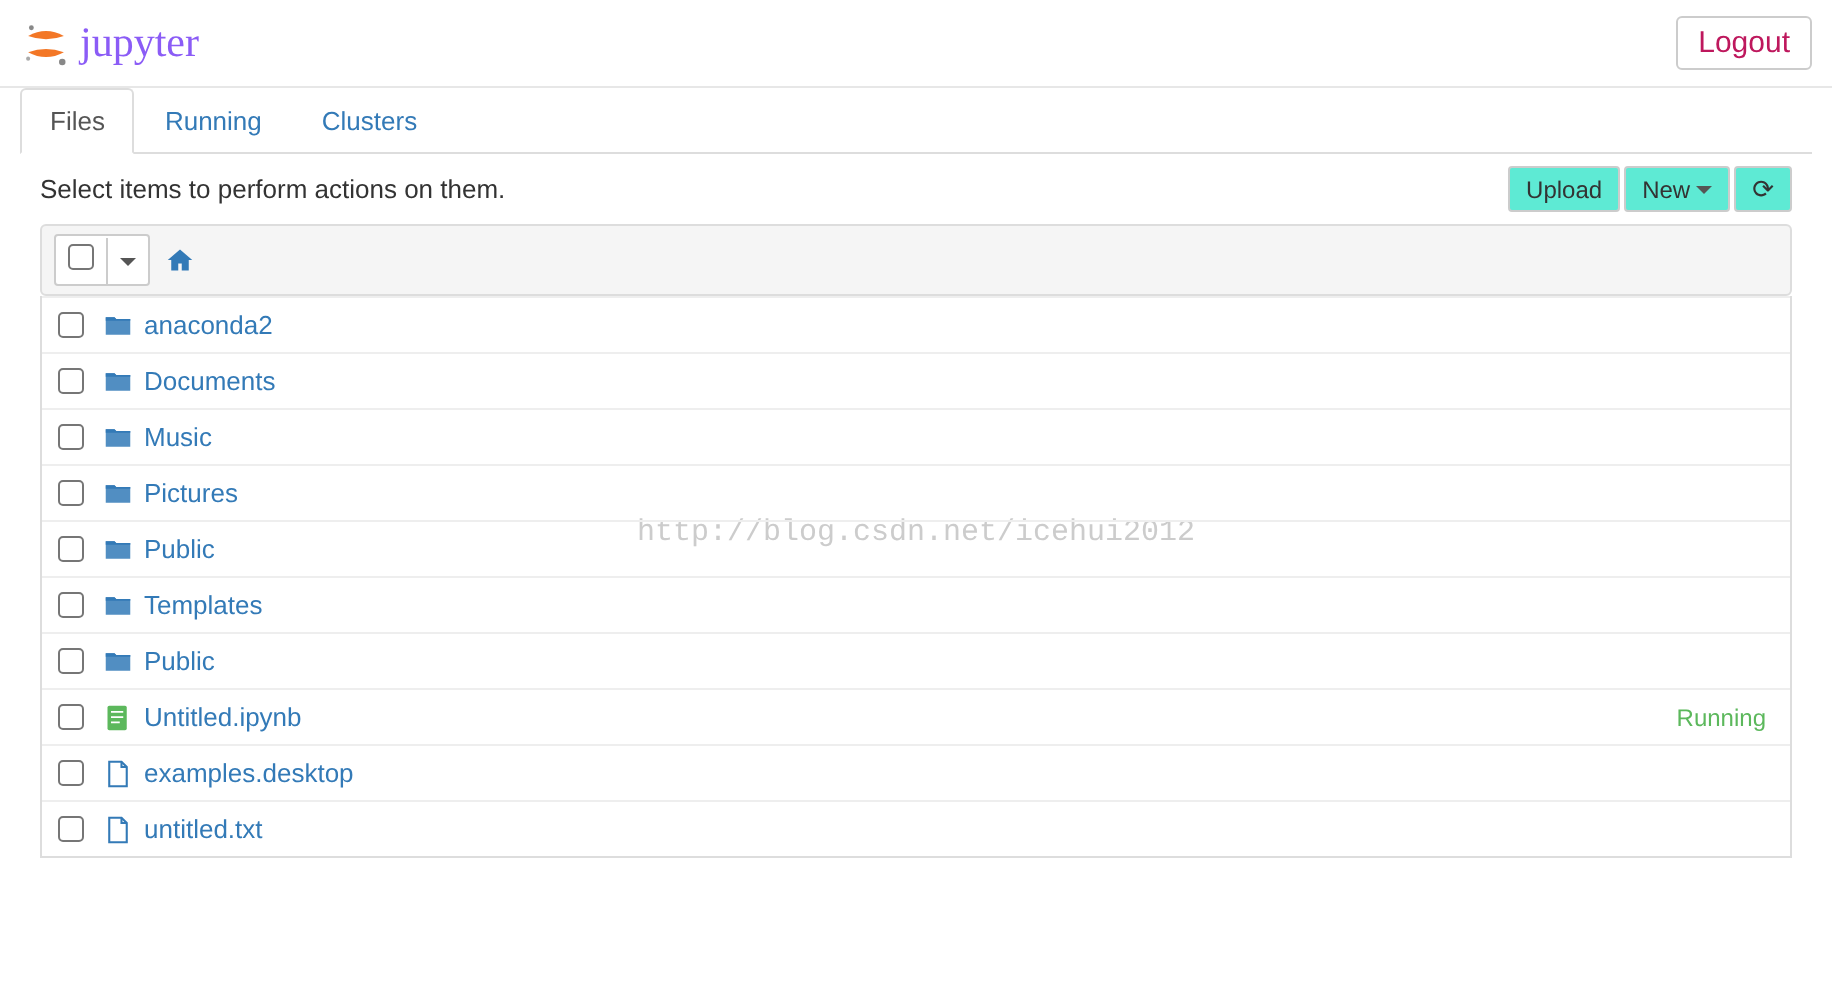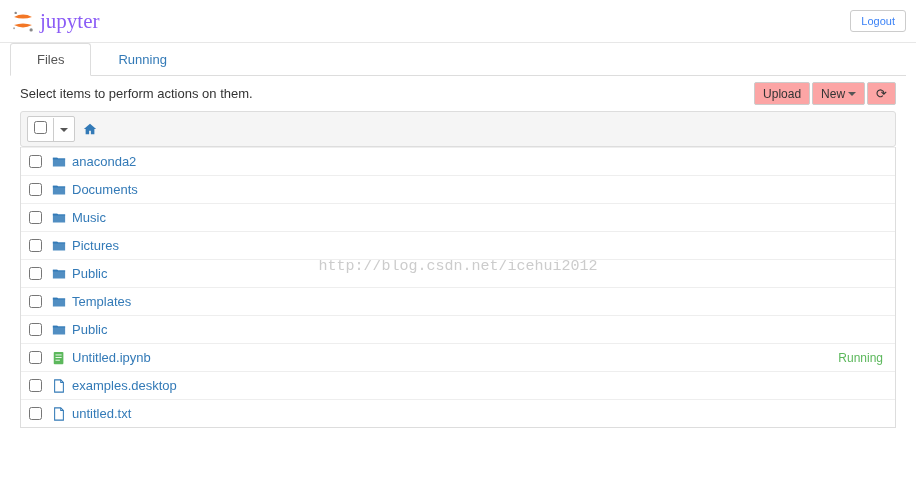--- a/index.html
+++ b/index.html
@@ -2,28 +2,28 @@
 <html><head>
 <meta charset="utf-8">
 <style>
 * { box-sizing: border-box; margin: 0; padding: 0; }
 body { font-family: "Helvetica Neue", Helvetica, Arial, sans-serif; font-size: 13px; color: #333; background: #fff; }
 .container { width: 100%; padding: 0 10px; }
 .header { display: flex; justify-content: space-between; align-items: center; padding: 8px 10px; border-bottom: 1px solid #e7e7e7; }
 .logo-wrap { display: flex; align-items: center; gap: 4px; }
 .logo-svg { width: 26px; height: 26px; }
 .logo-text { font-size: 21px; color: #8b5cf6; font-family: Georgia, serif; }
-.logout-btn { border: 1px solid #ccc; background: #fff; padding: 4px 10px; border-radius: 3px; cursor: pointer; color: #3b82f6; font-size: 11px; }
+.logout-btn { border: 1px solid #ccc; background: #fff; padding: 4px 10px; border-radius: 3px; cursor: pointer; color: #be185d; font-size: 15px; }
 .tabs { display: flex; border-bottom: 1px solid #ddd; width: 100%; }
-.tab { padding: 8px 26px; font-size: 13px; cursor: pointer; color: #337ab7; border: 1px solid transparent; border-bottom: none; margin-bottom: -1px; }
+.tab { padding: 8px 14px; font-size: 13px; cursor: pointer; color: #337ab7; border: 1px solid transparent; border-bottom: none; margin-bottom: -1px; }
 .tab.active { color: #555; border: 1px solid #ddd; border-bottom: 1px solid #fff; border-radius: 3px 3px 0 0; background: #fff; }
 .action-row { display: flex; justify-content: space-between; align-items: center; padding: 6px 10px; }
 .hint { font-size: 13px; color: #333; }
 .right-actions { display: flex; gap: 2px; }
-.btn { border: 1px solid #ccc; background: #fca5a5; padding: 3px 8px; border-radius: 2px; cursor: pointer; font-size: 12px; color: #333; display: inline-flex; align-items: center; gap: 3px; }
+.btn { border: 1px solid #ccc; background: #5eead4; padding: 3px 8px; border-radius: 2px; cursor: pointer; font-size: 12px; color: #333; display: inline-flex; align-items: center; gap: 3px; }
 .breadcrumb-bar { display: flex; align-items: center; background: #f5f5f5; border: 1px solid #ddd; border-radius: 3px; margin: 0 10px; padding: 4px 6px; gap: 8px; }
 .select-all-wrap { display: flex; align-items: center; border: 1px solid #ccc; border-radius: 2px; background: #fff; }
 .select-all-wrap .cb { padding: 4px 6px; }
 .select-all-wrap .caret-btn { border-left: 1px solid #ccc; padding: 4px 6px; cursor: pointer; }
 .caret-down { display: inline-block; width: 0; height: 0; border-left: 4px solid transparent; border-right: 4px solid transparent; border-top: 4px solid #555; vertical-align: middle; }
 .home-icon { color: #337ab7; cursor: pointer; }
 .list { margin: 0 10px; border: 1px solid #ddd; border-top: none; }
 .row { display: flex; align-items: center; padding: 6px 8px; border-top: 1px solid #eee; }
 .row input[type=checkbox] { margin-right: 10px; }
 .item-icon { margin-right: 6px; flex-shrink: 0; }
@@ -52,20 +52,21 @@
     </svg>
     <span class="logo-text">jupyter</span>
   </div>
   <button class="logout-btn">Logout</button>
 </div>
 
 <div class="container">
   <div class="tabs">
     <div class="tab active">Files</div>
     <div class="tab">Running</div>
+    <div class="tab">Clusters</div>
   </div>
 
   <div class="action-row">
     <span class="hint">Select items to perform actions on them.</span>
     <div class="right-actions">
       <button class="btn">Upload</button>
       <button class="btn">
         <span>New</span>
         <span class="caret-down"></span>
       </button>

